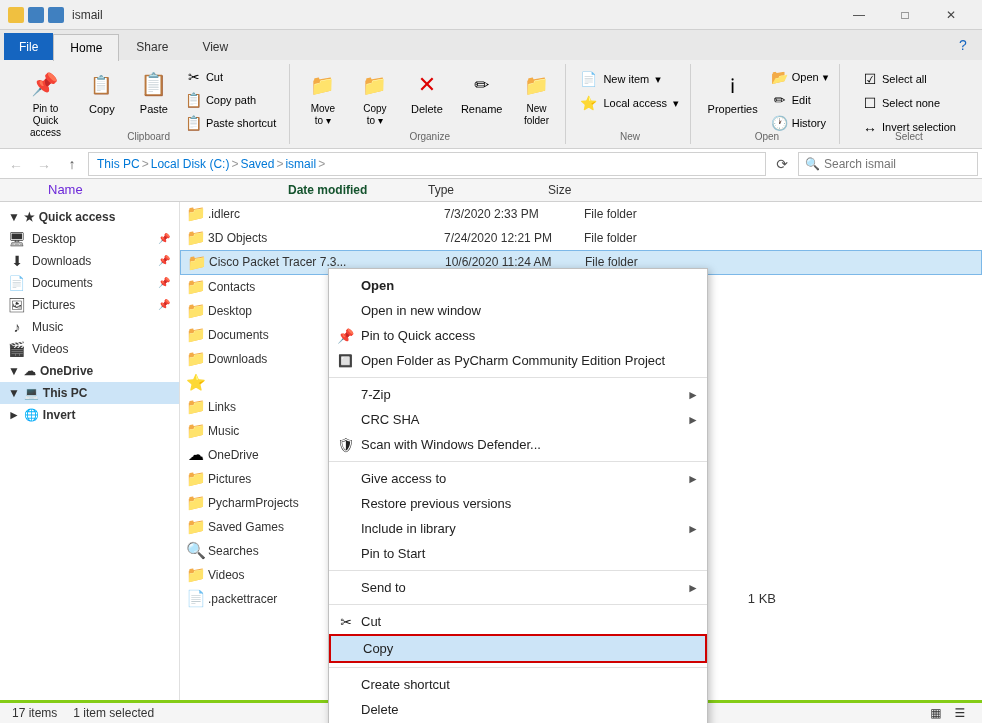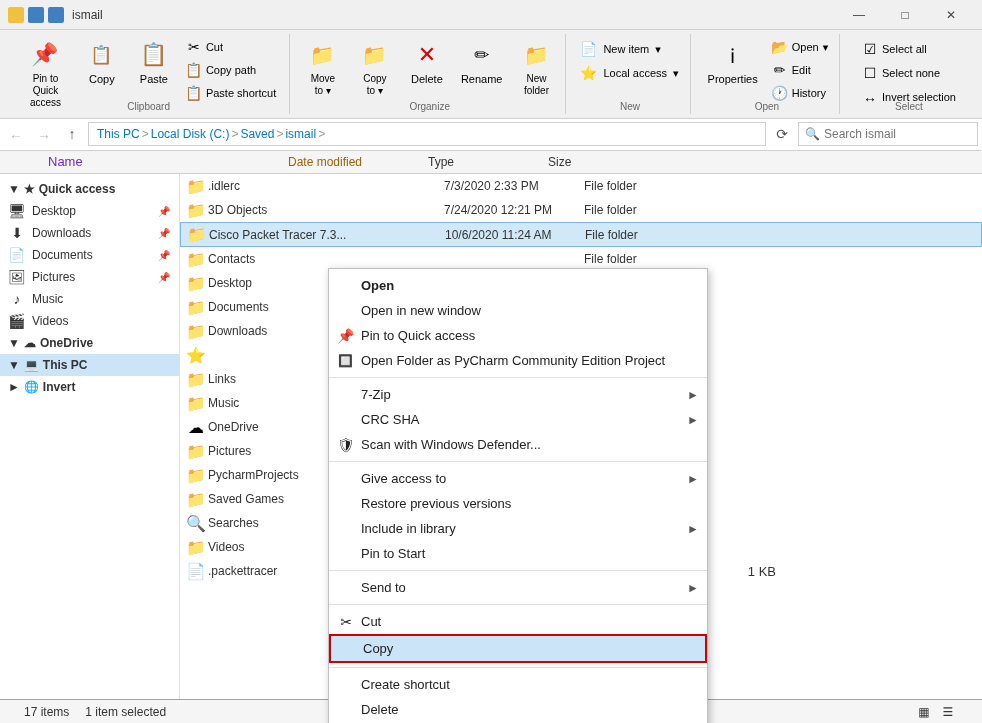--- a/index.html
+++ b/index.html
@@ -57,21 +57,21 @@
     .nav-btn.disabled { color: #bbb; cursor: default; }
     .address-path { display: flex; align-items: center; flex: 1; border: 1px solid #d0d0d0; height: 24px; padding: 0 8px; font-size: 12px; color: #333; background: white; }
     .path-part { color: #0078d7; cursor: pointer; }
     .path-sep { color: #999; margin: 0 2px; }
     .search-box { display: flex; align-items: center; border: 1px solid #d0d0d0; height: 24px; padding: 0 6px; background: white; gap: 4px; width: 180px; }
     .search-box input { border: none; outline: none; font-size: 12px; width: 100%; }
 
     
     .col-header { display: flex; align-items: center; border-bottom: 1px solid #d0d0d0; background: #f5f5f5; padding: 0 4px; height: 24px; }
     .col-name { flex: 0 0 260px; font-size: 13px; font-weight: 500; color: #6d28d9; padding-left: 20px; }
-    .col-date { flex: 0 0 140px; font-size: 12px; font-weight: 400; color: #a16207; }
+    .col-date { flex: 0 0 140px; font-size: 12px; font-weight: 700; color: #14532d; }
     .col-type { flex: 0 0 120px; font-size: 12px; font-weight: 500; color: #333; }
     .col-size { flex: 0 0 80px; font-size: 12px; font-weight: 500; color: #333; }
 
     
     .main-area { display: flex; height: calc(100vh - 190px); }
 
     
     .sidebar { width: 180px; background: white; border-right: 1px solid #e0e0e0; overflow-y: auto; padding: 4px 0; flex-shrink: 0; }
     .sidebar-item { display: flex; align-items: center; padding: 3px 8px; cursor: pointer; gap: 6px; font-size: 12px; color: #333; }
     .sidebar-item-icon { font-size: 14px; width: 18px; text-align: center; }
@@ -83,21 +83,21 @@
     .file-list { flex: 1; background: white; overflow-y: auto; }
     .file-row { display: flex; align-items: center; padding: 2px 4px; cursor: pointer; min-height: 24px; }
     .file-row.highlighted { background: #d0e8f8; border: 1px solid #7cb8e8; }
     .file-icon { font-size: 16px; width: 24px; text-align: center; flex-shrink: 0; }
     .file-name { flex: 0 0 236px; font-size: 12px; color: #333; overflow: hidden; text-overflow: ellipsis; white-space: nowrap; }
     .file-date { flex: 0 0 140px; font-size: 12px; color: #333; }
     .file-type { flex: 0 0 120px; font-size: 12px; color: #333; }
     .file-size { flex: 0 0 80px; font-size: 13px; color: #333; text-align: right; padding-right: 8px; }
 
     
-    .status-bar { display: flex; align-items: center; height: 24px; background: #f5f5f5; border-top: 1px solid #84cc16; padding: 0 24px; font-size: 12px; color: #333; gap: 16px; }
+    .status-bar { display: flex; align-items: center; height: 24px; background: #f5f5f5; border-top: 3px solid #84cc16; padding: 0 12px; font-size: 12px; color: #333; gap: 16px; }
     .status-right { margin-left: auto; display: flex; gap: 4px; }
     .view-btn { width: 20px; height: 20px; display: flex; align-items: center; justify-content: center; cursor: pointer; font-size: 12px; }
 
     
     .context-menu {
       position: absolute;
       top: 268px;
       left: 328px;
       width: 380px;
       background: white;
@@ -125,20 +125,28 @@
       <div class="title-bar-icon icon-blue"></div>
     </div>
     <div class="title-bar-text">ismail</div>
     <div class="title-bar-controls">
       <button class="title-ctrl-btn">—</button>
       <button class="title-ctrl-btn">□</button>
       <button class="title-ctrl-btn close">✕</button>
     </div>
   </div>
 
+  <div class="ribbon-tabs">
+    <div class="ribbon-tab file">File</div>
+    <div class="ribbon-tab active">Home</div>
+    <div class="ribbon-tab">Share</div>
+    <div class="ribbon-tab">View</div>
+    <div style="flex:1;height:30px;background:#e8e8e8;"></div>
+    <div style="width:24px;height:24px;margin:3px;display:flex;align-items:center;justify-content:center;cursor:pointer;font-size:14px;color:#1565c0;">?</div>
+  </div>
 
   <div class="ribbon">
     <div class="ribbon-content">
 
       <div class="ribbon-group" style="min-width:160px;">
         <div class="ribbon-buttons">
           <div class="ribbon-btn-large">
             <div class="ribbon-btn-icon">📌</div>
             <span style="font-size:10px;text-align:center;line-height:1.2;">Pin to Quick<br>access</span>
           </div>

